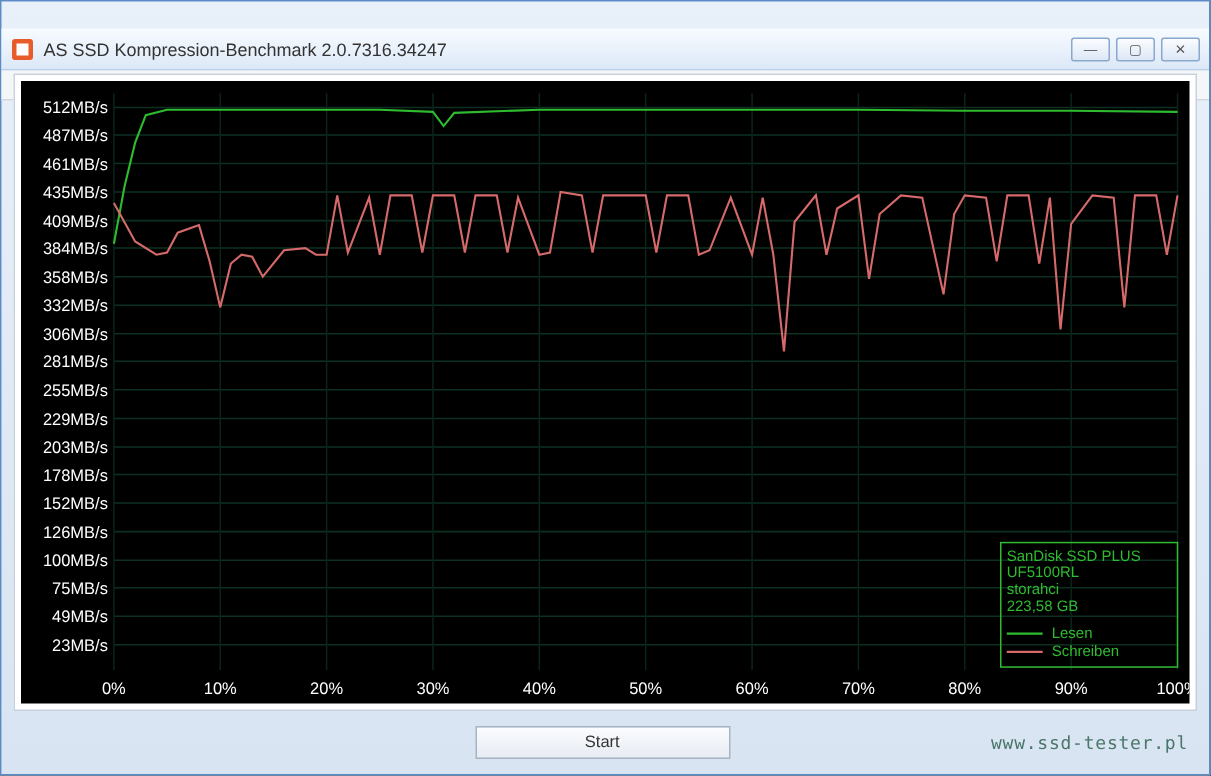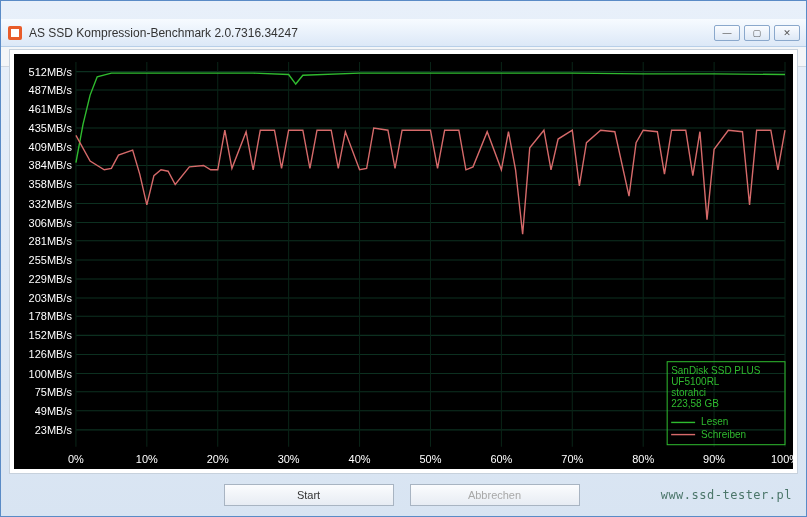--- a/index.html
+++ b/index.html
@@ -125,17 +125,16 @@
           <line x1="658" y1="364" x2="682" y2="364" class="read-line"></line>
           <text x="688" y="367" class="legend-text">Lesen</text>
           <line x1="658" y1="376" x2="682" y2="376" class="write-line"></line>
           <text x="688" y="379" class="legend-text">Schreiben</text>
         </svg>
     </div>
   </div>
 
   <div class="footer">
     <button class="btn">Start</button>
-    <button class="btn disabled">Abbrechen</button>
   </div>
 
   <div class="watermark">www.ssd-tester.pl</div>
 </div>
 
 </body></html>

